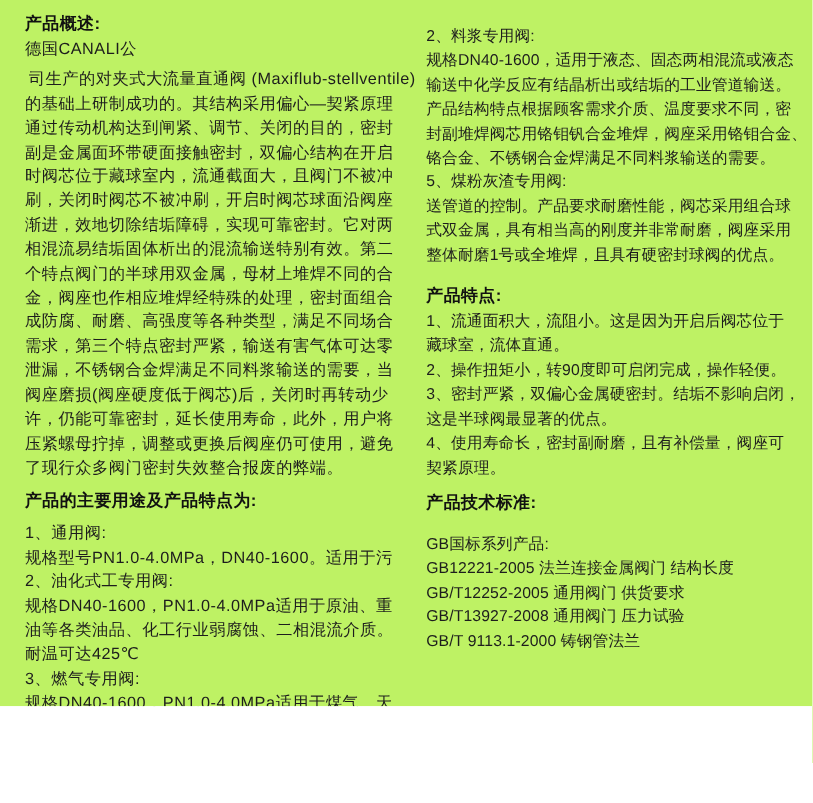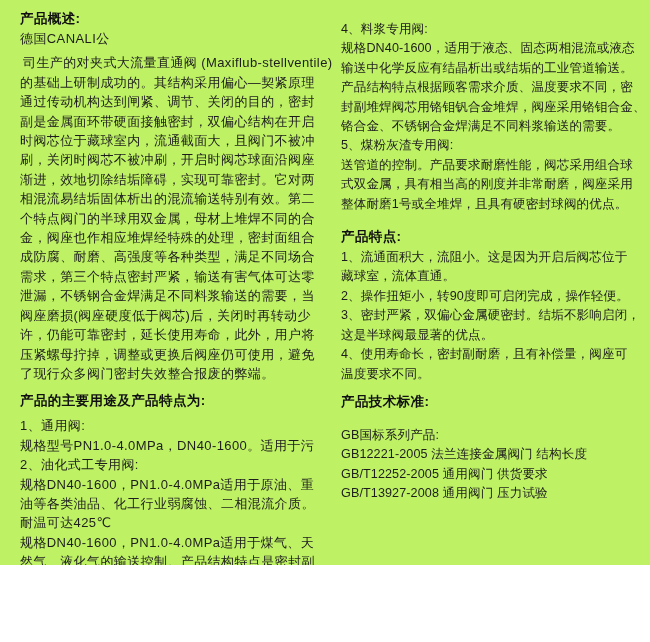--- a/index.html
+++ b/index.html
@@ -118,53 +118,55 @@
     </div>
 
     <div class="heading usage-heading">产品的主要用途及产品特点为:</div>
     <div class="usage-block">
         <div class="line">1、通用阀:</div>
         <div class="line">规格型号PN1.0-4.0MPa，DN40-1600。适用于污</div>
         <div class="line">2、油化式工专用阀:</div>
         <div class="line">规格DN40-1600，PN1.0-4.0MPa适用于原油、重</div>
         <div class="line">油等各类油品、化工行业弱腐蚀、二相混流介质。</div>
         <div class="line">耐温可达425℃</div>
+        <div class="line">3、燃气专用阀:</div>
         <div class="line">规格DN40-1600，PN1.0-4.0MPa适用于煤气、天</div>
         <div class="line">然气、液化气的输送控制。产品结构特点是密封副</div>
         <div class="line">堆焊不同的含铬不锈钢，密封严紧、抗腐蚀。</div>
       </div>
   </div>
 
   <div class="col col-right">
     <div>
-        <div class="line">4、料浆专用阀:</div>
+        <div class="line">2、料浆专用阀:</div>
         <div class="line">规格DN40-1600，适用于液态、固态两相混流或液态</div>
         <div class="line">输送中化学反应有结晶析出或结垢的工业管道输送。</div>
         <div class="line">产品结构特点根据顾客需求介质、温度要求不同，密</div>
         <div class="line">封副堆焊阀芯用铬钼钒合金堆焊，阀座采用铬钼合金、</div>
         <div class="line">铬合金、不锈钢合金焊满足不同料浆输送的需要。</div>
         <div class="line">5、煤粉灰渣专用阀:</div>
         <div class="line">送管道的控制。产品要求耐磨性能，阀芯采用组合球</div>
         <div class="line">式双金属，具有相当高的刚度并非常耐磨，阀座采用</div>
         <div class="line">整体耐磨1号或全堆焊，且具有硬密封球阀的优点。</div>
       </div>
 
     <div class="heading features-heading">产品特点:</div>
     <div class="features-block">
         <div class="line">1、流通面积大，流阻小。这是因为开启后阀芯位于</div>
         <div class="line">藏球室，流体直通。</div>
         <div class="line">2、操作扭矩小，转90度即可启闭完成，操作轻便。</div>
         <div class="line">3、密封严紧，双偏心金属硬密封。结垢不影响启闭，</div>
         <div class="line">这是半球阀最显著的优点。</div>
         <div class="line">4、使用寿命长，密封副耐磨，且有补偿量，阀座可</div>
-        <div class="line">温度要求不同。</div>
+        <div class="line">契紧原理。</div>
       </div>
 
     <div class="heading standards-heading">产品技术标准:</div>
     <div class="standards-block">
         <div class="line">GB国标系列产品:</div>
         <div class="line">GB12221-2005 法兰连接金属阀门 结构长度</div>
         <div class="line">GB/T12252-2005 通用阀门 供货要求</div>
         <div class="line">GB/T13927-2008 通用阀门 压力试验</div>
+        <div class="line">GB/T 9113.1-2000 铸钢管法兰</div>
       </div>
   </div>
 
 </div>
 
 </body></html>

